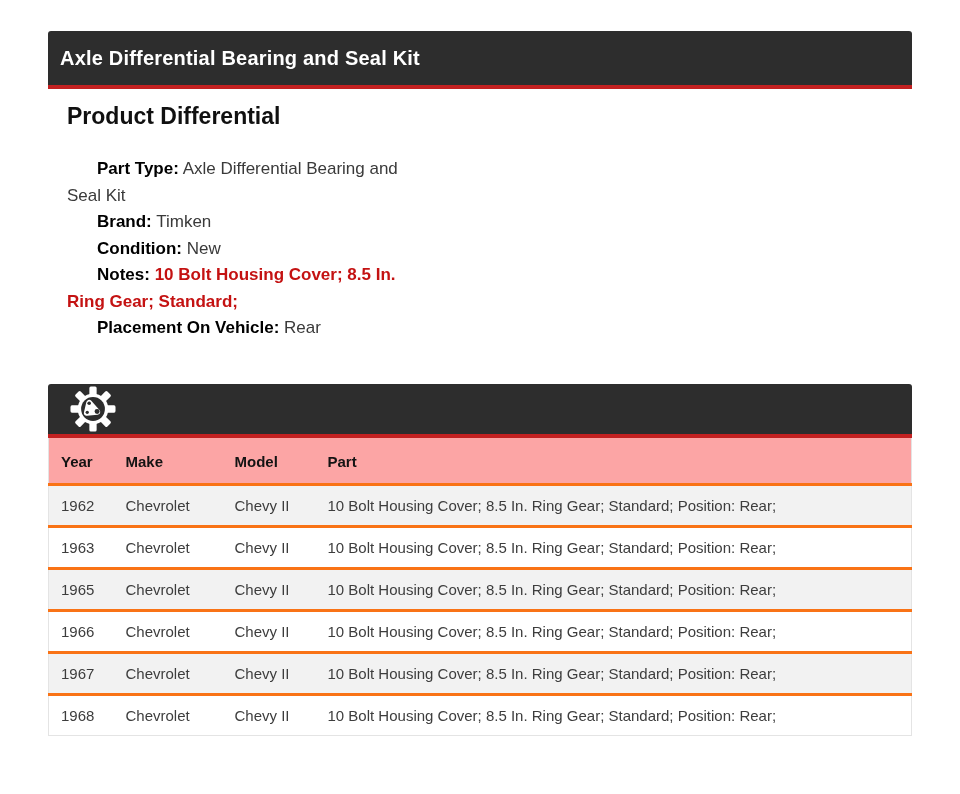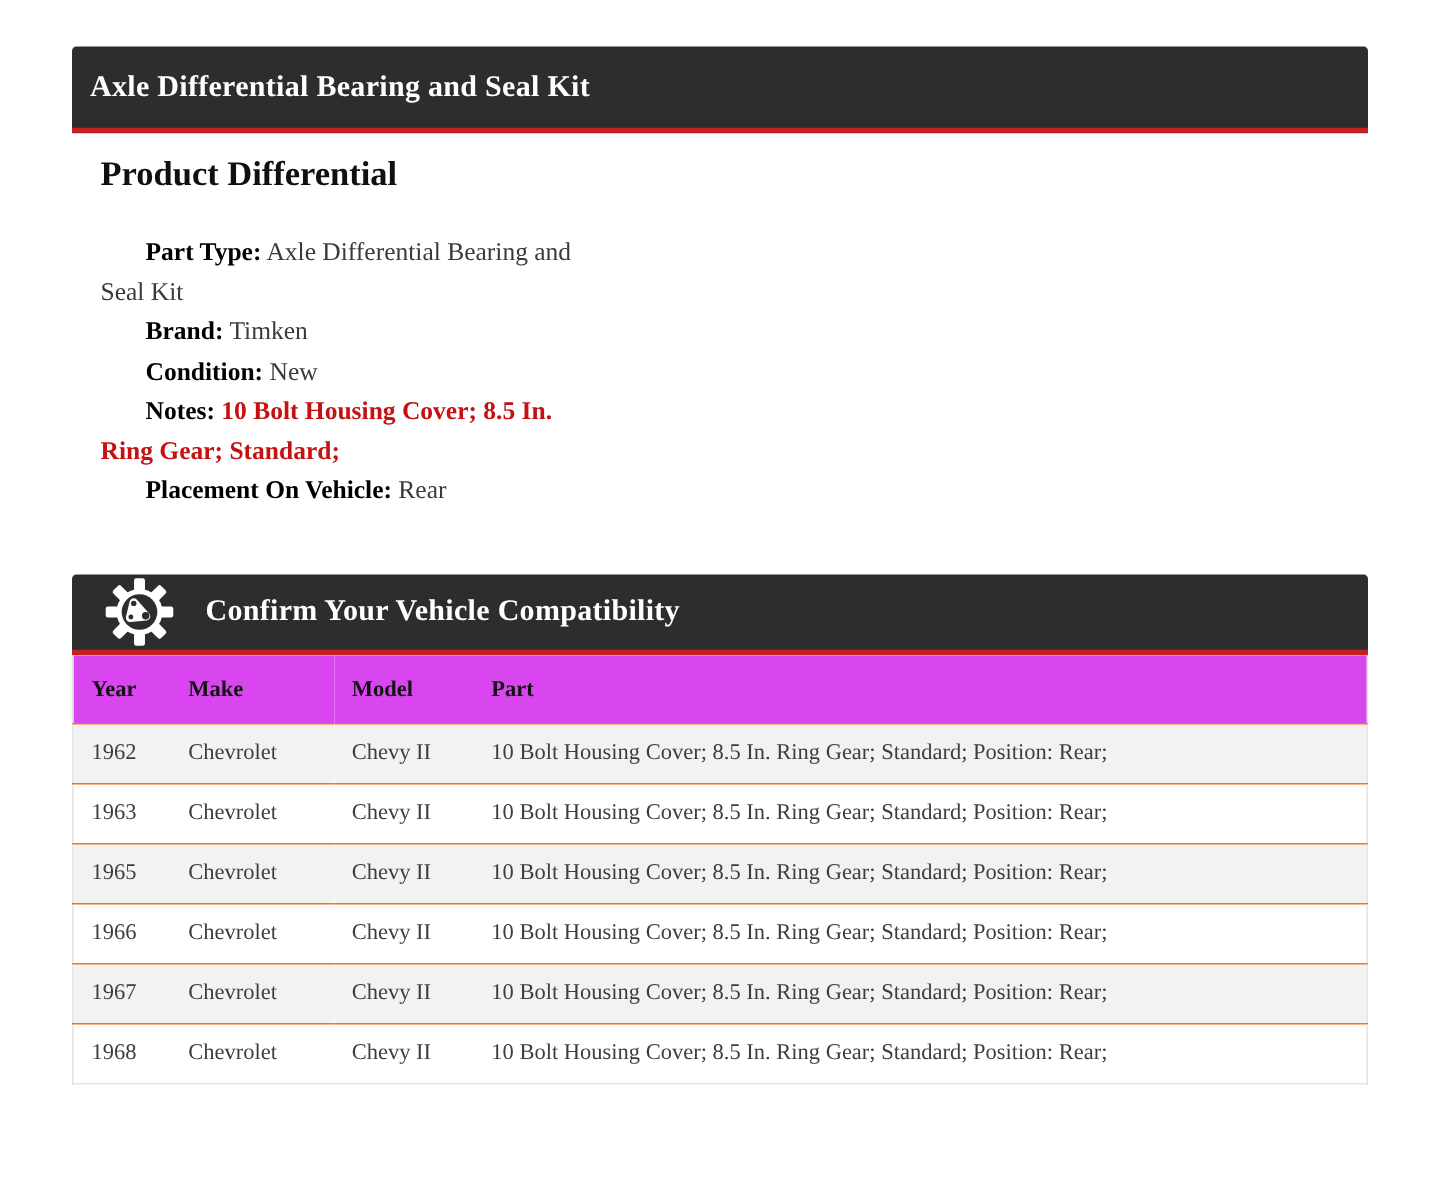--- a/index.html
+++ b/index.html
@@ -7,21 +7,20 @@
     margin: 0;
     padding: 0;
     background: #ffffff;
     width: 960px;
     font-family: "Liberation Sans", "DejaVu Sans", sans-serif;
   }
   .page {
     width: 960px;
     min-height: 794px;
     padding: 31px 48px 20px 48px;
-    font-family: Liberation Serif, serif;
   }
   
   .bar {
     background: #2d2d2d;
     border-bottom: 4px solid #c32121;
     border-radius: 3px 3px 0 0;
     display: flex;
     align-items: center;
   }
   .bar--product {
@@ -64,27 +63,27 @@
     border-collapse: collapse;
     border: 1px solid #e4e4e4;
     border-top: none;
     font-size: 15px;
   }
   table.compat th {
     text-align: left;
     font-weight: 700;
     color: #131313;
     padding: 15px 8px 13px 12px;
-    background: #d946ef;
+    background: #fca5a5;
     white-space: nowrap;
   }
   table.compat td {
     padding: 11px 8px 11px 12px;
     color: #3d3d3d;
-    border-top: 1px solid #f97316;
+    border-top: 3px solid #f97316;
     white-space: nowrap;
   }
   table.compat tbody tr:nth-child(odd) { background: #f2f2f2; }
   table.compat tbody tr:nth-child(even) { background: #ffffff; }
 </style>
 </head>
 <body>
 
 <div class="page">
 
@@ -132,21 +131,20 @@
           <rect x="20.2" y="0.5" width="7.6" height="10" rx="1.6" transform="rotate(315 24 24)"></rect>
         </g>
         <circle cx="24" cy="24" r="16" fill="#ffffff"></circle>
         <circle cx="24" cy="24" r="12.4" fill="#2d2d2d"></circle>
         <polygon points="20,17.5 17.5,28 28.5,27" fill="#ffffff" stroke="#ffffff" stroke-width="6" stroke-linejoin="round"></polygon>
         <circle cx="20" cy="18" r="1.9" fill="#2d2d2d"></circle>
         <circle cx="18" cy="27.5" r="1.7" fill="#2d2d2d"></circle>
         <circle cx="28.3" cy="26.6" r="2.6" fill="#2d2d2d"></circle>
       </svg>
     </span>
-    <div class="bar-title">Confirm Your Vehicle Compatibility</div>
   </div>
 
   <table class="compat">
     <colgroup>
       <col style="width:65px">
         <col style="width:109px">
         <col style="width:93px">
         <col>
     </colgroup>
     <thead>

